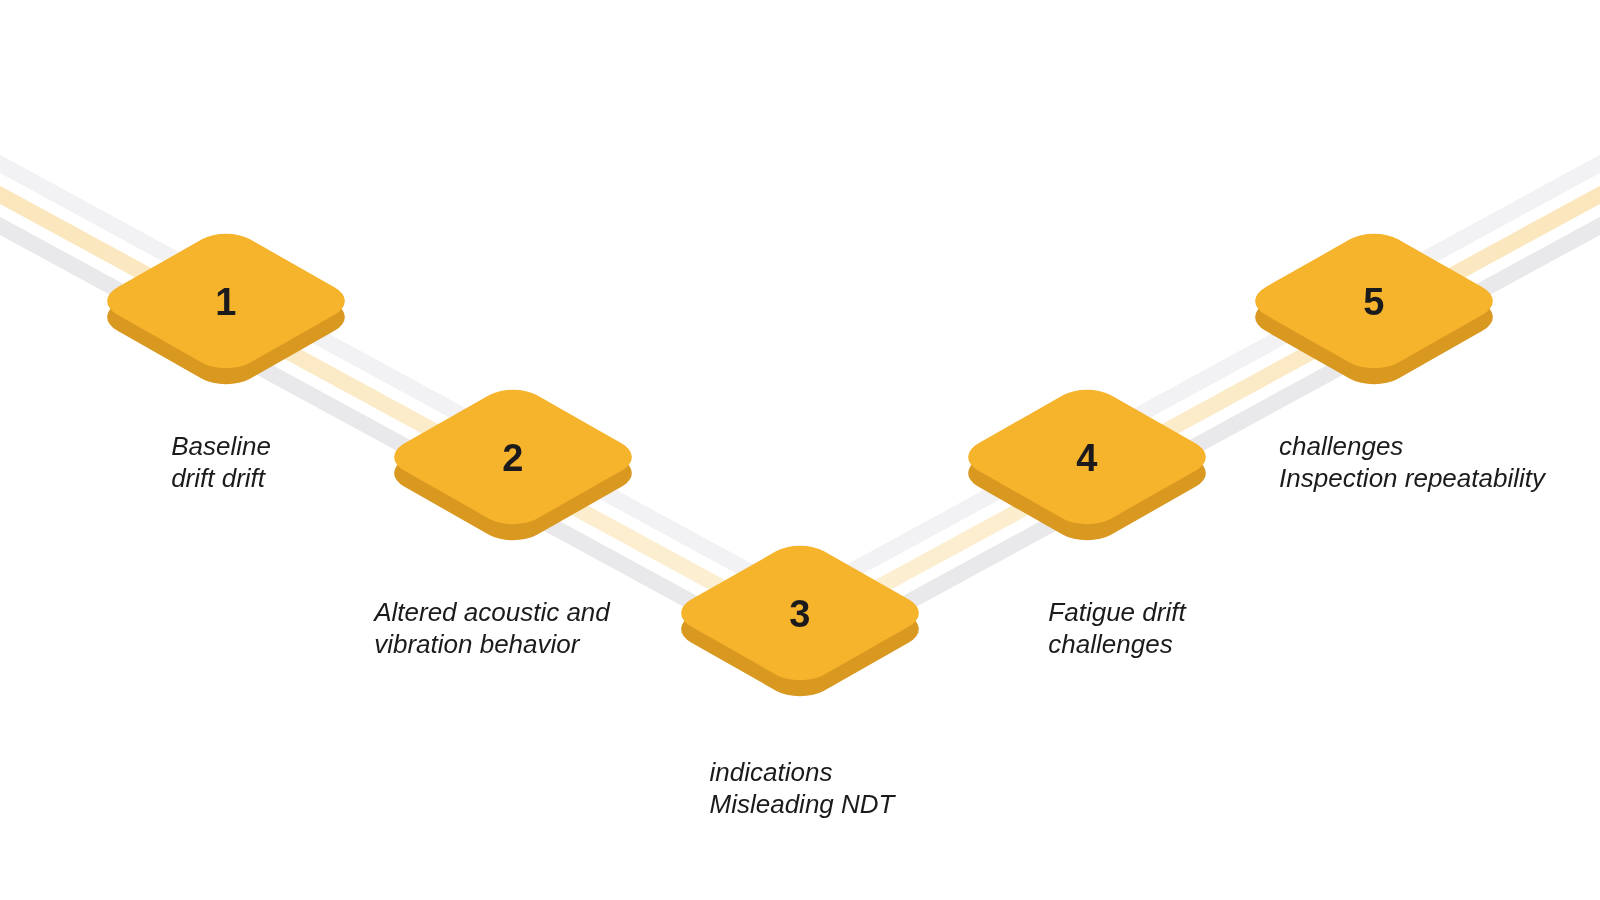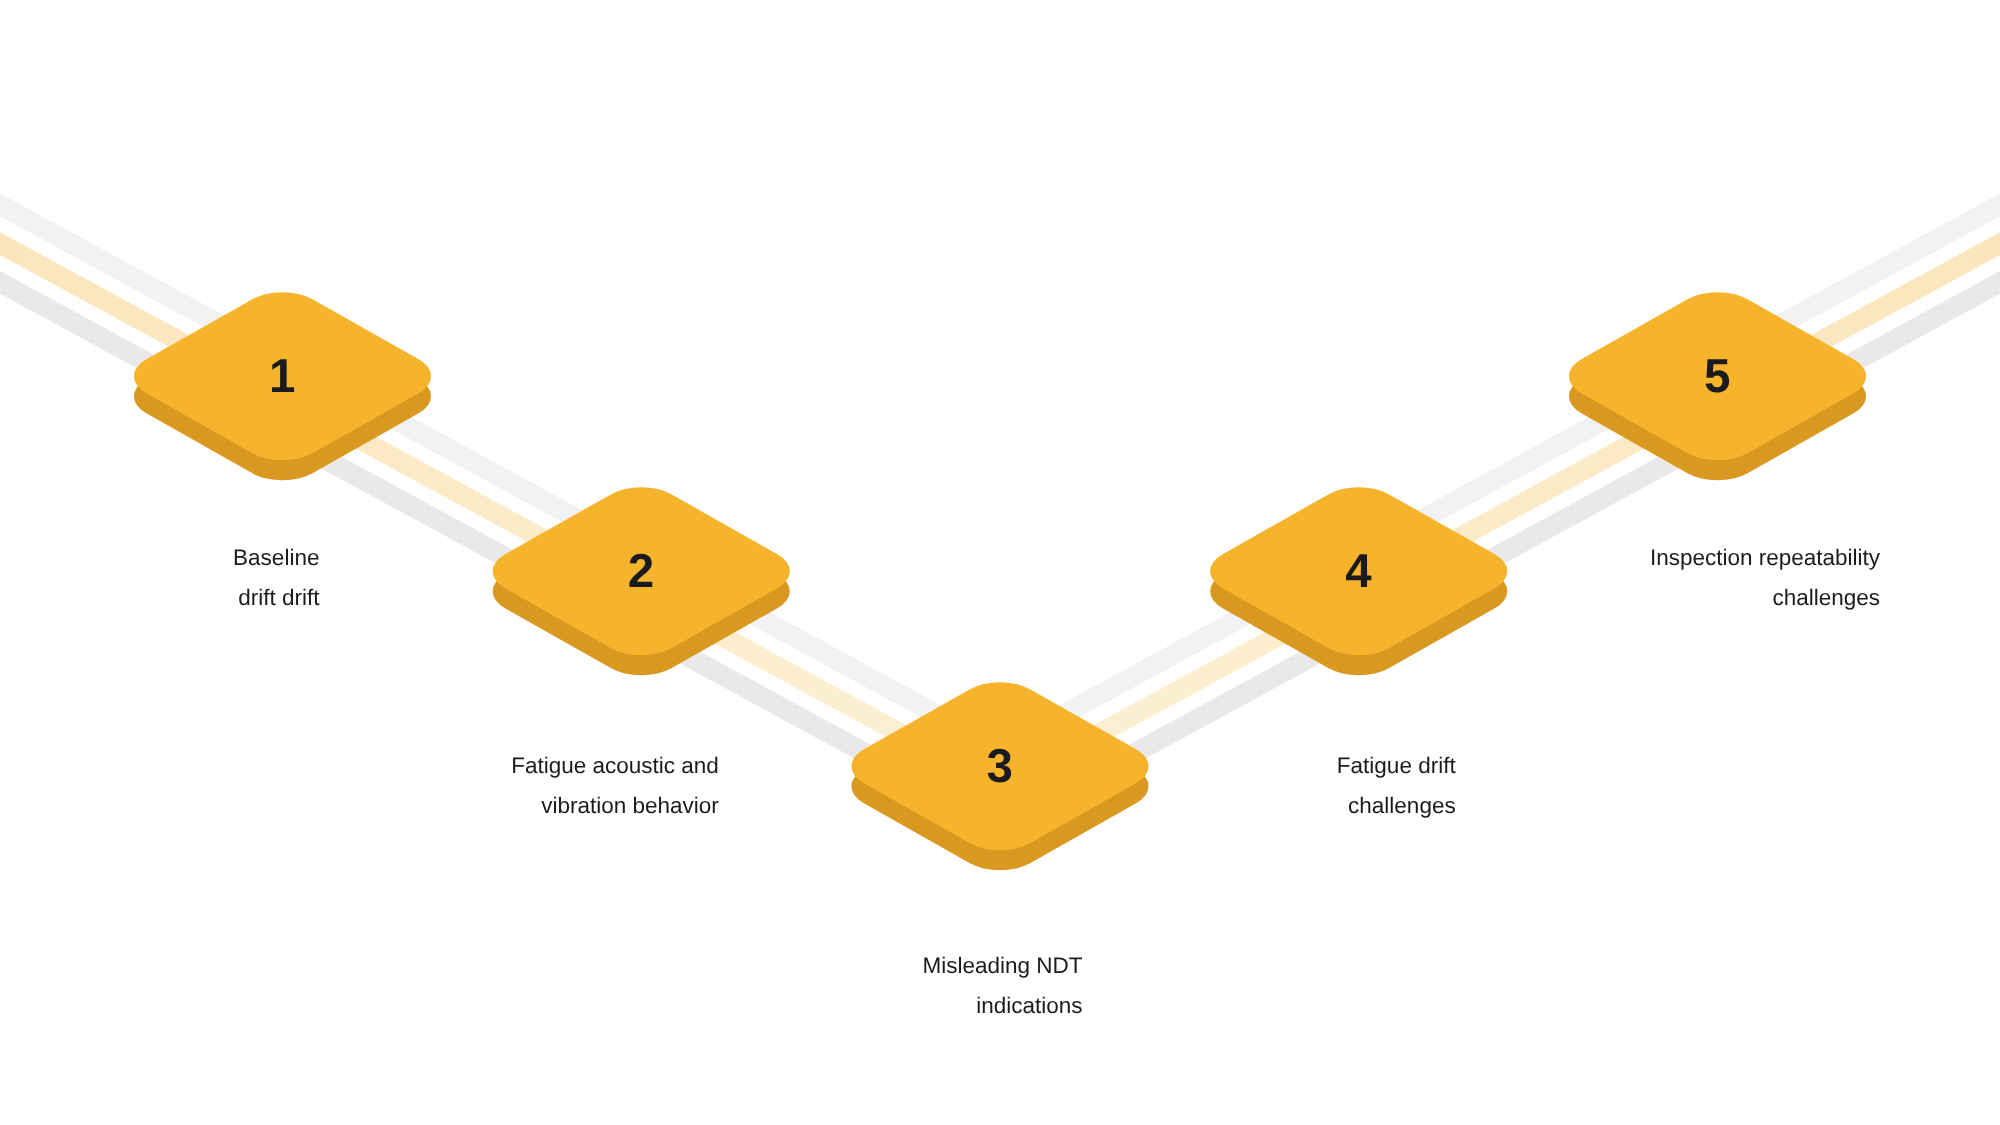--- a/index.html
+++ b/index.html
@@ -31,24 +31,25 @@
     position:absolute;left:0;top:1px;
     transform:translate(-50%,-50%);
     font-size:38px;
     font-weight:600;
     color:var(--text,#18181A);
     letter-spacing:0.5px;
   }
   .label{
     position:absolute;
     transform:translateX(-50%);
-    text-align:right;
-    font-size:18px;
+    text-align:left;
+    font-size:26px;
     line-height:32px;
     color:var(--text,#1B1B1D);
+    font-style:italic;
   }
   .label div{white-space:nowrap;}
 </style>
 </head>
 <body>
 
 <div id="stage">
 
   <svg id="ribbons" width="1600" height="900" viewBox="0 0 1600 900">
     <defs>
@@ -87,29 +88,29 @@
     <div class="sq side"></div>
     <div class="sq face"></div>
     <span class="num">5</span>
   </div>
 
   <div class="label" style="left:221px;top:430px">
     <div>Baseline</div>
     <div>drift drift</div>
   </div>
   <div class="label" style="left:492px;top:596px">
-    <div>Fatigue acoustic and</div>
+    <div>Altered acoustic and</div>
     <div>vibration behavior</div>
   </div>
   <div class="label" style="left:802px;top:756px">
+    <div>indications</div>
     <div>Misleading NDT</div>
-    <div>indications</div>
   </div>
   <div class="label" style="left:1117px;top:596px">
     <div>Fatigue drift</div>
     <div>challenges</div>
   </div>
   <div class="label" style="left:1412px;top:430px">
+    <div>challenges</div>
     <div>Inspection repeatability</div>
-    <div>challenges</div>
   </div>
 
 </div>
 
 </body></html>

